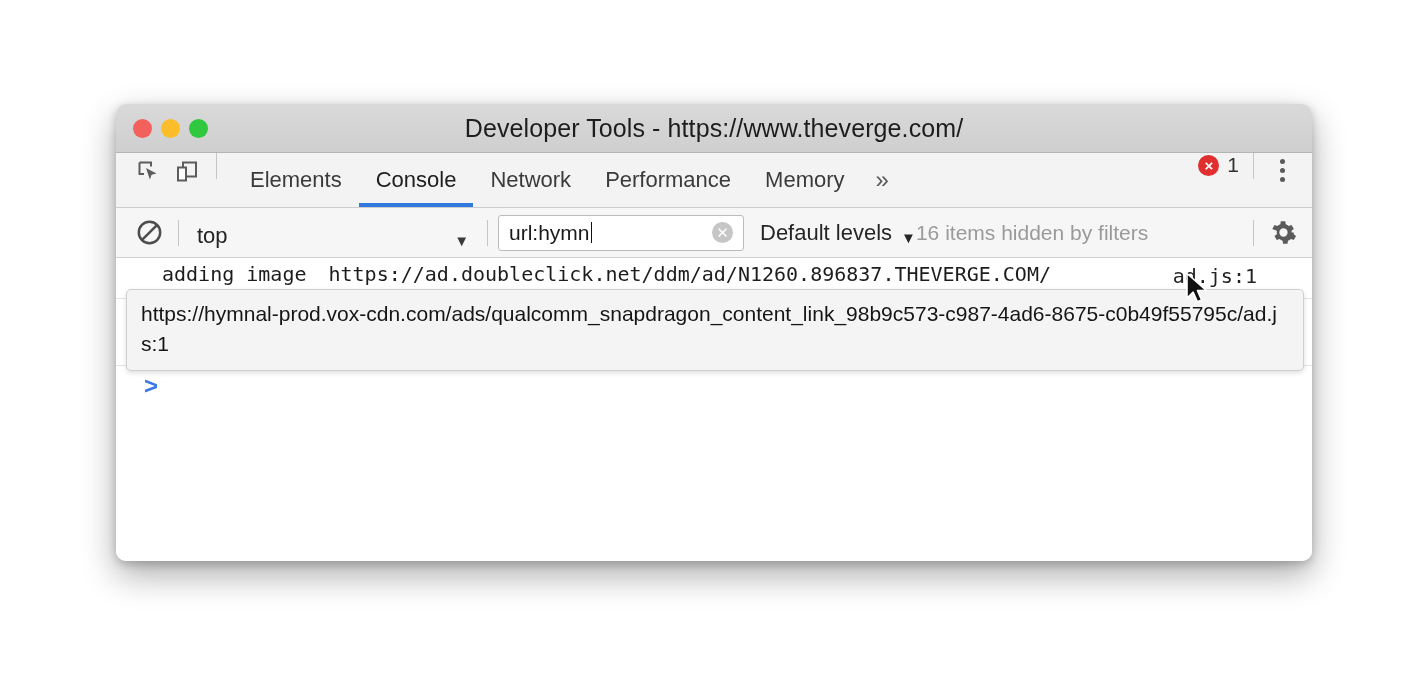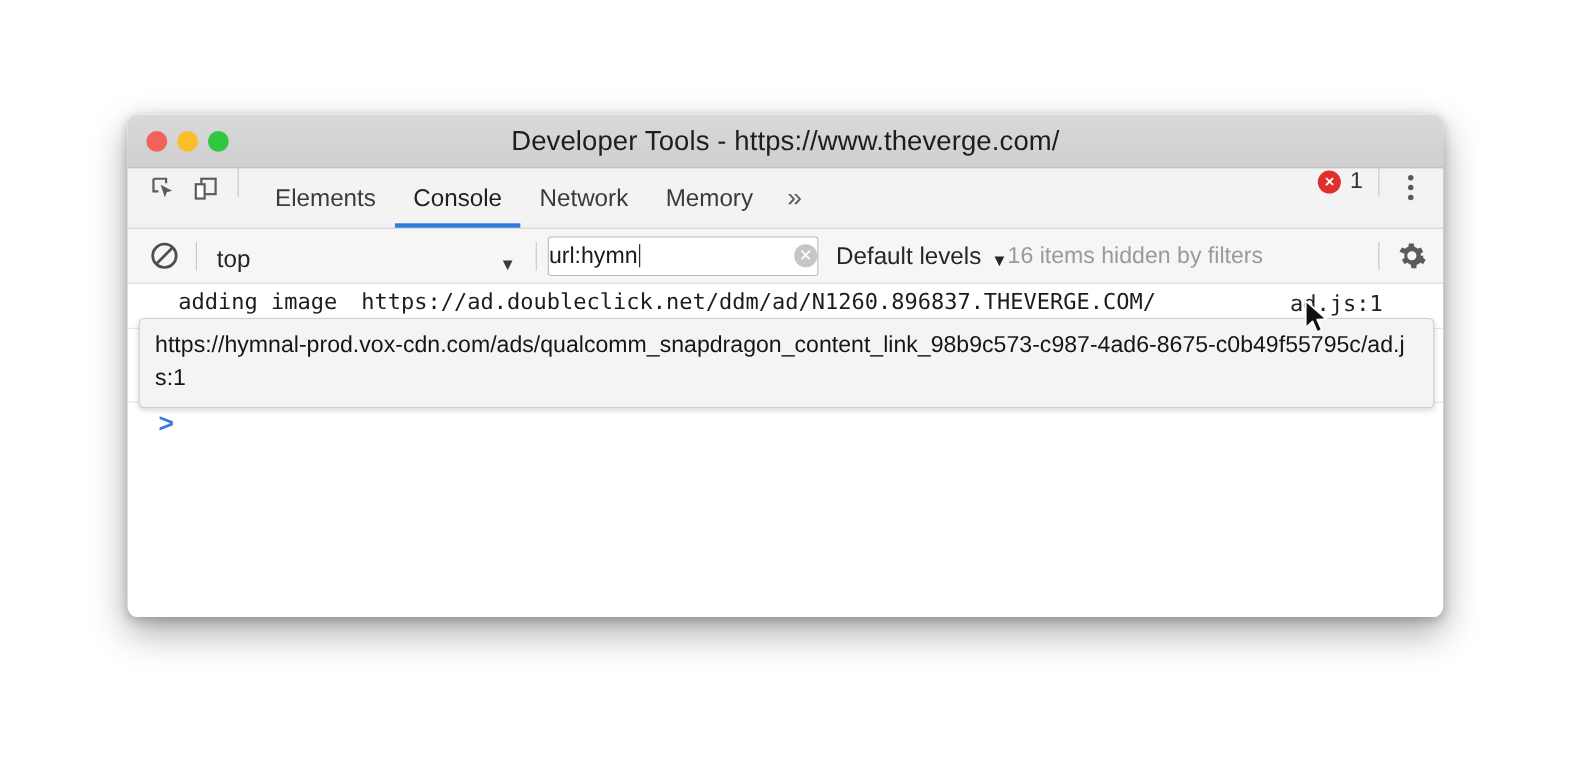--- a/index.html
+++ b/index.html
@@ -169,21 +169,21 @@
   .ctx-select .caret { margin-left: auto; font-size: 15px; color: #3a3a3a; }
   .filter-input {
     position: relative;
     width: 246px;
     height: 36px;
     background: #ffffff;
     border: 1px solid #bcbcbc;
     border-radius: 3px;
     display: flex;
     align-items: center;
-    padding: 0 0;
+    padding: 0 10px;
     box-sizing: border-box;
   }
   .filter-input .val {
     font-size: 21px;
     color: #1a1a1a;
     font-family: "Liberation Sans", sans-serif;
   }
   .caret-bar {
     display: inline-block;
     width: 1.5px;
@@ -338,20 +338,21 @@
         <rect x="8" y="2.5" width="13" height="14" fill="none" stroke="#5c5c5c" stroke-width="2"></rect>
         <rect x="3" y="7.5" width="8" height="13" fill="#ffffff" stroke="#5c5c5c" stroke-width="2"></rect>
       </svg>
     </div>
     <div class="vsep"></div>
 
     <div class="tabs">
       <div class="tab">Elements</div>
       <div class="tab active">Console</div>
       <div class="tab">Network</div>
+      <div class="tab">Performance</div>
       <div class="tab">Memory</div>
       <div class="tab more">»</div>
     </div>
 
     <div class="spacer"></div>
 
     <div class="errbadge">
       <span class="errdot">×</span>
       <span class="errcount">1</span>
     </div>

